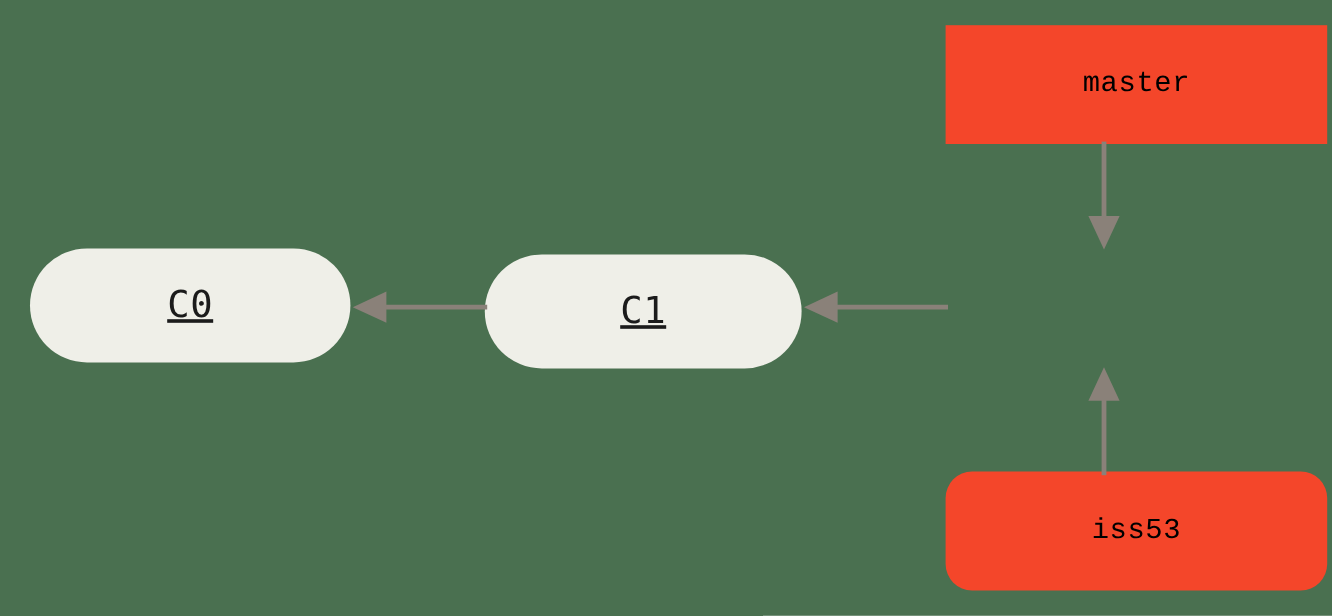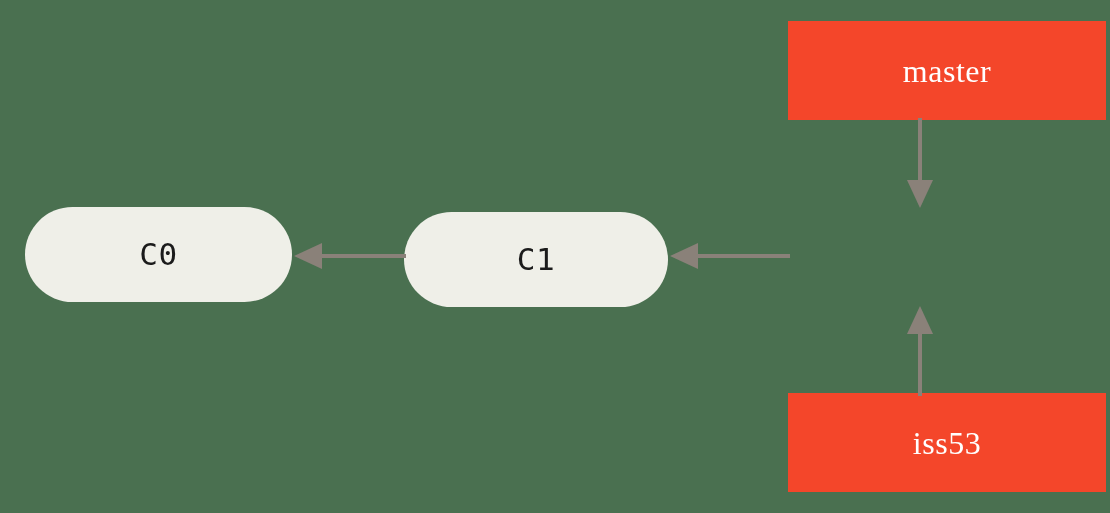--- a/index.html
+++ b/index.html
@@ -30,45 +30,46 @@
     justify-content: center;
     box-sizing: border-box;
   }
   .commit-label {
     font-family: "DejaVu Sans Mono", monospace;
     font-size: 31px;
     line-height: 1;
     color: #1b1b1b;
     letter-spacing: 0.5px;
     user-select: none;
+    text-decoration: underline;
   }
 
   #commit-c0 { left: 25px;  top: 207px; width: 267px; }
   #commit-c1 { left: 404px; top: 212px; width: 264px; text-align: center; }
   #commit-c2 { left: 788px; top: 207px; width: 265px; }
 
   
   .branch-box {
     position: absolute;
     background: #f4462a;
     display: flex;
     align-items: center;
     justify-content: center;
     box-sizing: border-box;
   }
   .branch-label {
-    font-family: Liberation Serif, serif;
-    font-size: 32px;
+    font-family: Liberation Mono, monospace;
+    font-size: 24px;
     line-height: 1;
-    color: #ffffff;
+    color: #000000;
     letter-spacing: 0.5px;
     user-select: none;
   }
   #branch-master { left: 788px; top: 21px;  width: 318px; height: 99px; }
-  #branch-iss53  { left: 788px; top: 393px; width: 318px; height: 99px; }
+  #branch-iss53  { left: 788px; top: 393px; width: 318px; height: 99px; border-radius: 22px; }
 
   
   .arrow-svg {
     position: absolute;
     overflow: visible;
     pointer-events: none;
   }
   #arrow-c1-to-c0 { left: 292px; top: 236px; width: 114px; height: 40px; }
   #arrow-c2-to-c1 { left: 668px; top: 236px; width: 122px; height: 40px; }
   #arrow-master-to-c2 { left: 900px; top: 118px; width: 40px; height: 92px; }

